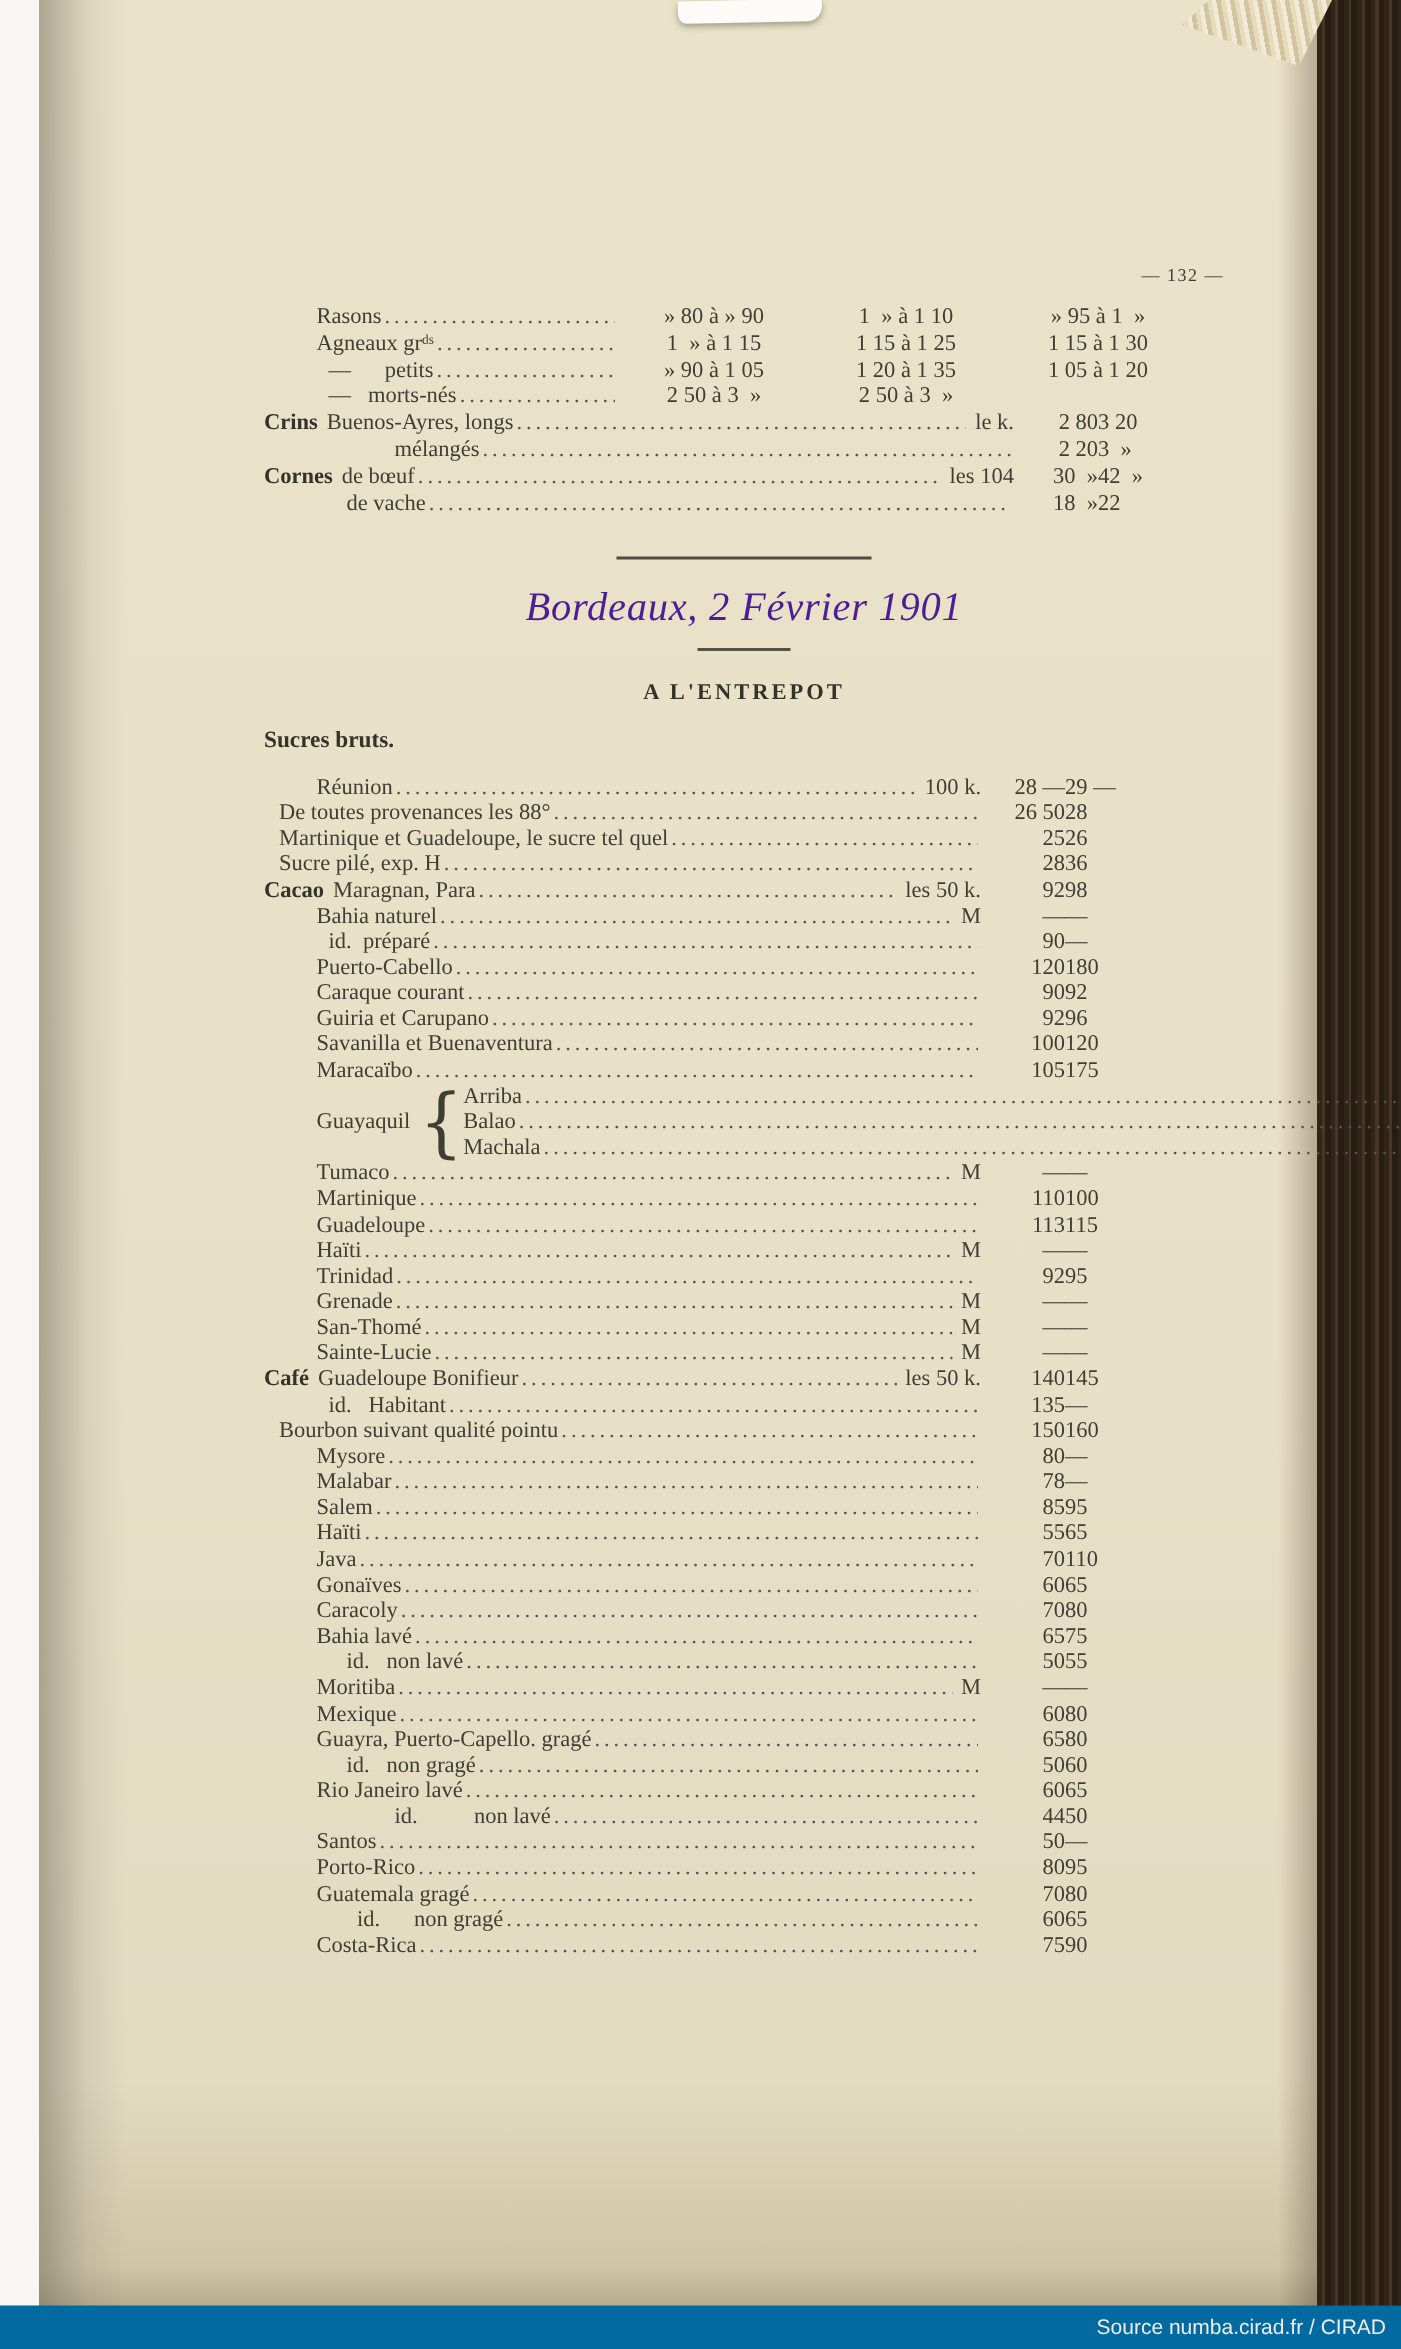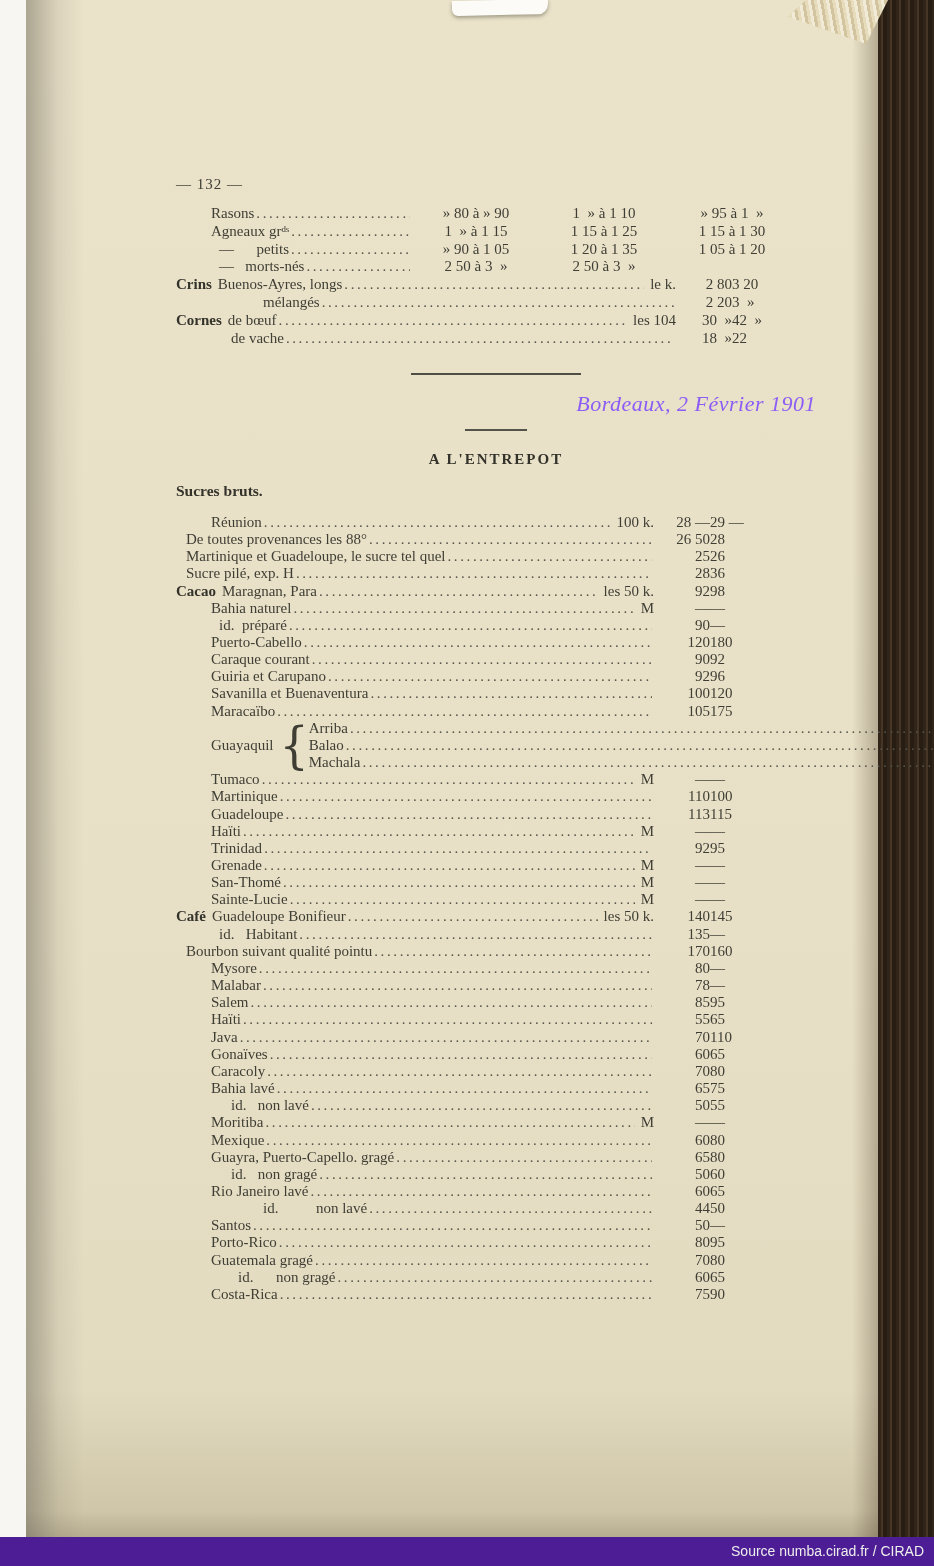--- a/index.html
+++ b/index.html
@@ -12,26 +12,26 @@
         background:linear-gradient(90deg,rgba(110,104,90,.5) 0%,rgba(110,104,90,.12) 55%,rgba(110,104,90,0) 100%);}
   .right-shade{position:absolute;top:0;right:56px;width:26px;height:1542px;
         background:linear-gradient(90deg,rgba(62,46,26,0) 0%,rgba(62,46,26,.30) 100%);}
   .book-edge{position:absolute;top:0;right:0;width:56px;height:1566px;
         background:repeating-linear-gradient(90deg,#31251a 0 3px,#473525 3px 5px,#271d12 5px 9px);}
   .corner-pages{position:absolute;top:0;right:46px;width:100px;height:44px;
         background:repeating-linear-gradient(80deg,#f1ead6 0 3px,#d2c49e 3px 6px,#e6dcbc 6px 9px);
         clip-path:polygon(18% 0,100% 0,78% 100%,0 38%);}
   .curl{position:absolute;top:0;left:452px;width:96px;height:15px;background:#fcfbf8;
         border-radius:0 0 10px 6px;transform:rotate(-1.2deg);box-shadow:0 2px 4px rgba(90,85,70,.5);}
-  .footer{position:absolute;left:0;bottom:0;width:934px;height:29px;background:#4c1d95;color:#ededec;
+  .footer{position:absolute;left:0;bottom:0;width:934px;height:29px;background:#0369a1;color:#ededec;
         font-family:"Liberation Sans","DejaVu Sans",sans-serif;font-size:14px;line-height:29px;
         text-align:right;padding-right:10px;box-sizing:border-box;}
 
   .content{position:absolute;left:176px;top:0;width:640px;font-size:15px;}
-  .pagenum{text-align:left;font-size:15px;letter-spacing:1px;padding-top:176px;margin-bottom:12px;}
+  .pagenum{text-align:right;font-size:12px;letter-spacing:1px;padding-top:176px;margin-bottom:12px;}
 
   .top-range-rows,.top-price-rows{width:620px;}
   .main-rows{width:598px;margin-top:14px;}
 
   .rrow{display:flex;align-items:baseline;line-height:17.8px;}
   .rc{width:128px;text-align:center;white-space:pre;}
 
   .prow{display:flex;align-items:baseline;line-height:17.15px;}
   .top-price-rows .prow{line-height:17.8px;}
   .lbl{white-space:pre;}
@@ -49,22 +49,22 @@
   .ind-4{width:55px}.ind-5{width:62px}.ind-6{width:87px}
 
   .group-row{display:flex;align-items:center;}
   .brace{font-size:46px;line-height:1;color:#3f3e35;margin-left:6px;transform:scaleY(1.1);
          font-family:"DejaVu Serif",serif;}
   .gitems{flex:1;display:flex;flex-direction:column;}
   .gitem{display:flex;align-items:baseline;line-height:17.15px;}
 
   .rule-wide{width:170px;height:2px;background:#4f4e44;margin:26px auto 0;}
   .rule-narrow{width:62px;height:1.5px;background:#55544a;margin:12px auto 0;}
-  .title{font-style:italic;font-size:22px;font-weight:normal;text-align:right;margin:16px 0 0;
-         color:#8b5cf6;letter-spacing:.5px;}
+  .title{font-style:italic;font-size:27px;font-weight:normal;text-align:center;margin:16px 0 0;
+         color:#4c1d95;letter-spacing:.5px;}
   .entrepot-heading{font-size:15px;font-weight:bold;text-align:center;letter-spacing:2px;
          margin:20px 0 0;color:#34332b;}
   .subheading{font-size:15.5px;font-weight:bold;margin:14px 0 0;color:#34332b;}
 </style>
 </head>
 <body>
 
 <div class="scan">
   <div class="page"></div>
   <div class="gutter"></div>
@@ -412,21 +412,21 @@
     <span class="p1">135</span>
     <span class="p2">—</span>
   </div>
 
   <div class="prow">
     <span class="ind ind-1"></span>
 
     <span class="lbl">Bourbon suivant qualité pointu</span>
     <span class="dots"></span>
 
-    <span class="p1">170</span>
+    <span class="p1">150</span>
     <span class="p2">160</span>
   </div>
 
   <div class="prow">
     <span class="ind ind-2"></span>
 
     <span class="lbl">Mysore</span>
     <span class="dots"></span>
 
     <span class="p1">80</span>

